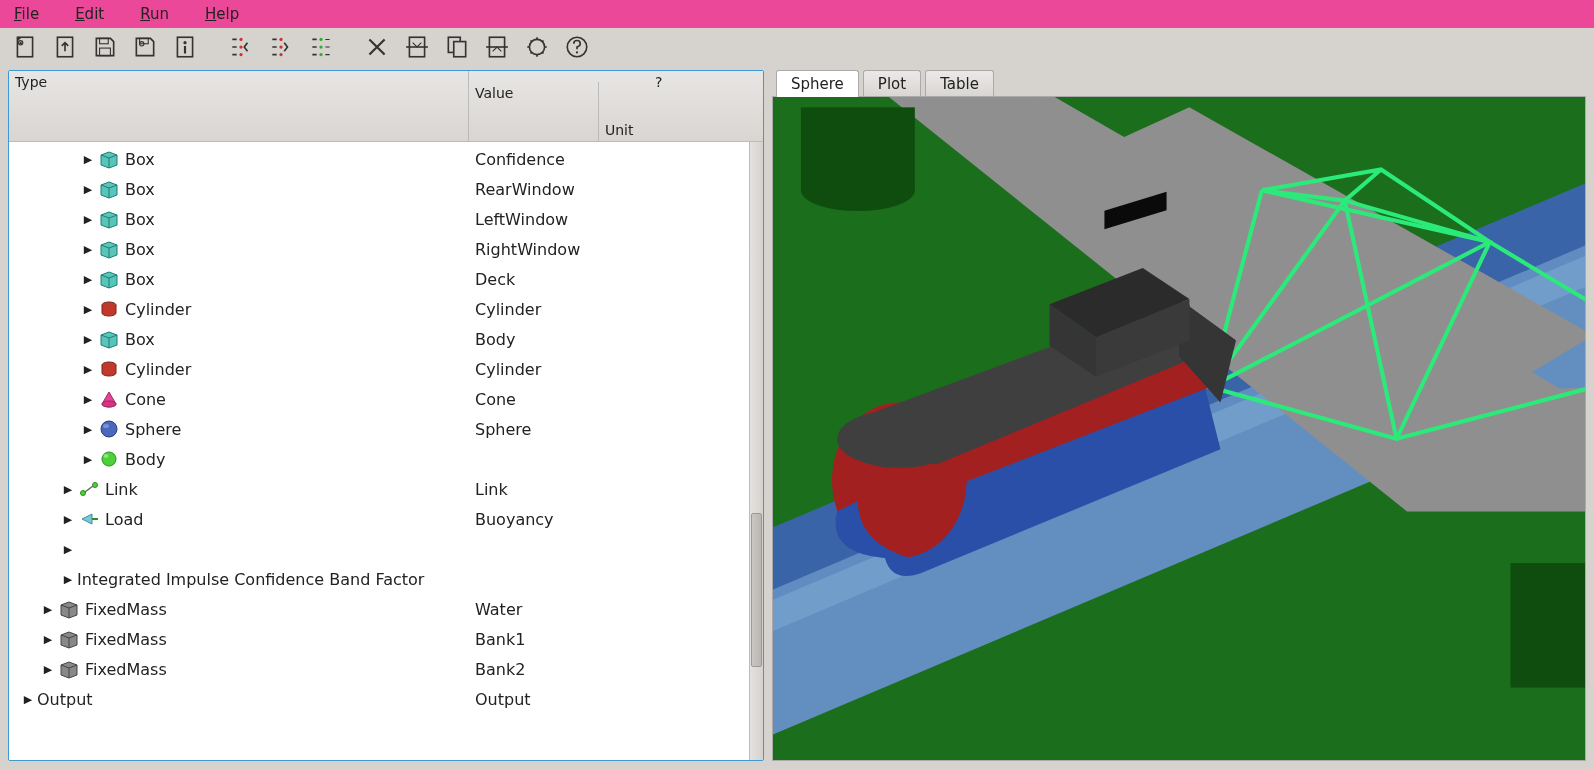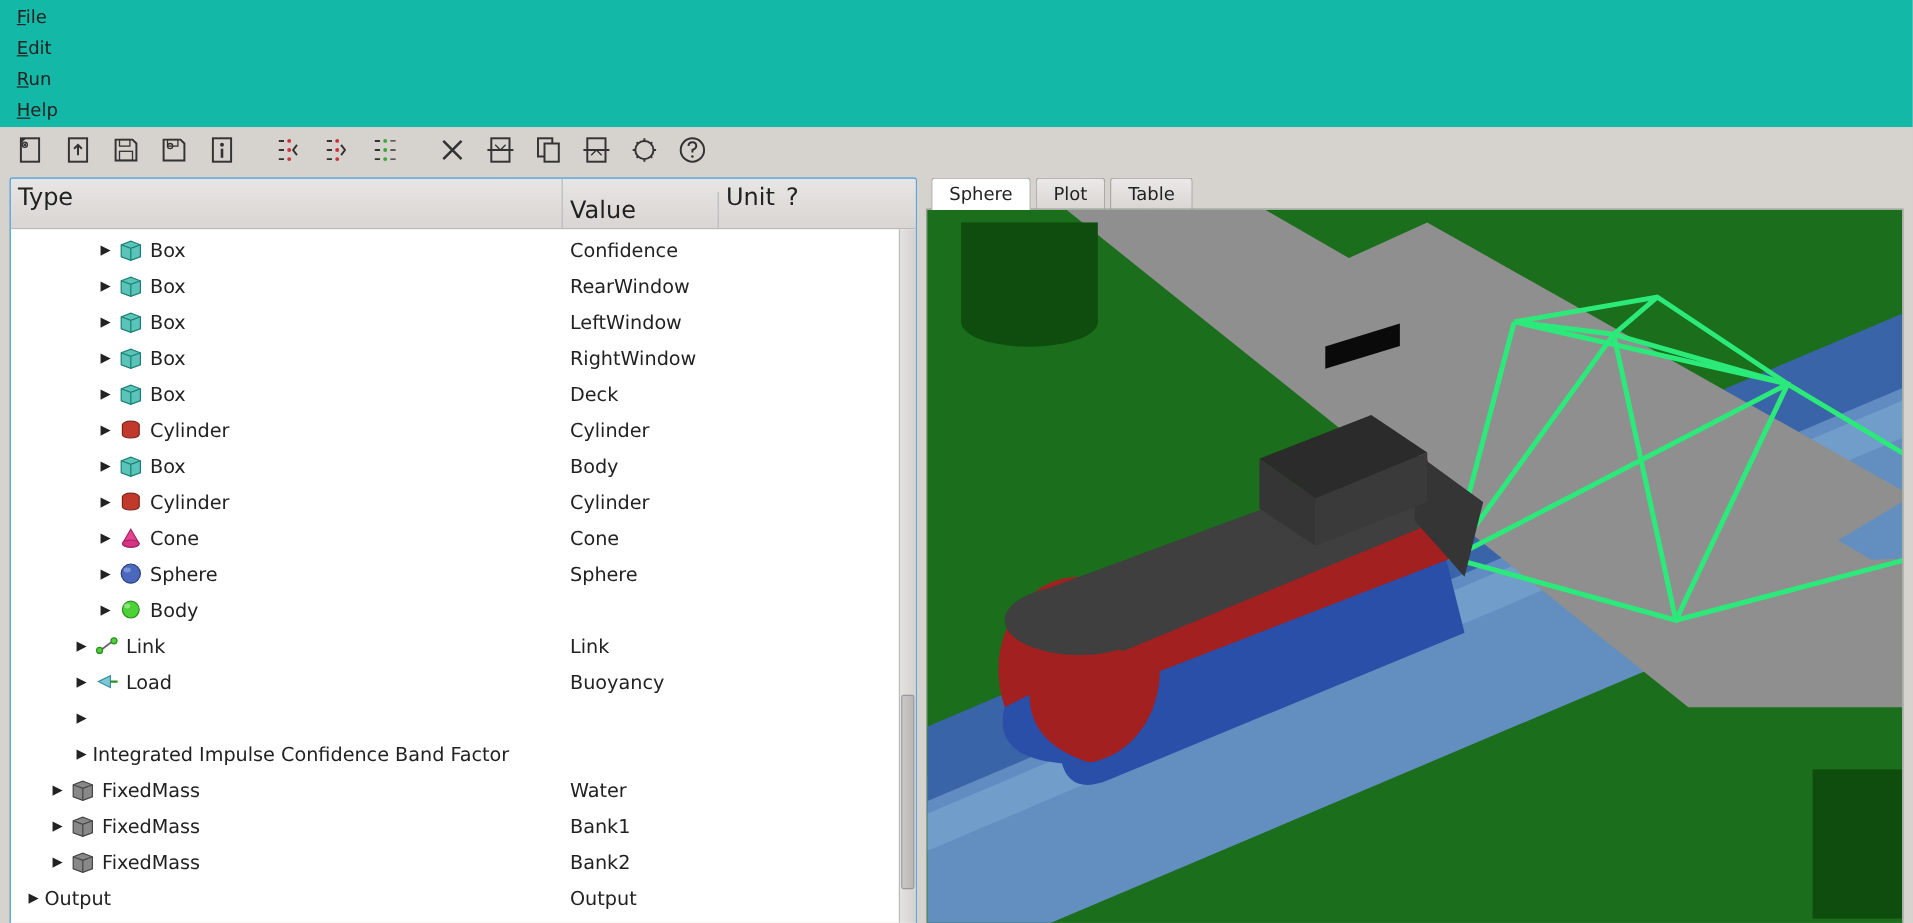--- a/index.html
+++ b/index.html
@@ -7,24 +7,23 @@
   font-family: "DejaVu Sans", "Liberation Sans", Arial, sans-serif;
   font-size: 14px;
   background: #d6d2ce;
   width: 1594px;
   height: 769px;
   overflow: hidden;
   color: #222;
 }
 .menubar {
   display: flex;
-  gap: 4px;
+  gap: 20px;
   padding: 3px 6px;
-  background: #14b8a6;
-  flex-direction: column;
+  background: #ec4899;
 }
 .menu-item {
   padding: 2px 8px;
   cursor: pointer;
   font-size: 15px;
 }
 .menu-item .ul { text-decoration: underline; }
 .toolbar {
   display: flex;
   gap: 10px;
@@ -50,29 +49,29 @@
   border: 1px solid #3d99d6;
   border-radius: 2px;
   overflow: hidden;
   display: flex;
   flex-direction: column;
 }
 .tree-header {
   display: flex;
   background: linear-gradient(#e8e6e4, #d8d5d2);
   border-bottom: 1px solid #bbb;
-  font-size: 20px;
+  font-size: 14px;
 }
 .tree-header .col {
   padding: 3px 6px;
   border-right: 1px solid #bbb;
 }
 .col-type { width: 460px; }
 .col-value { width: 130px; margin-top: 11px; }
-.col-unit { width: 50px; border-right: none !important; }
+.col-unit { width: 50px; border-right: none !important; margin-top: 48px; }
 .col-q { flex: 1; border-right: none !important; }
 .tree-body {
   flex: 1;
   overflow-y: auto;
   padding: 2px 0;
 }
 .tree-row {
   display: flex;
   align-items: center;
   height: 30px;

